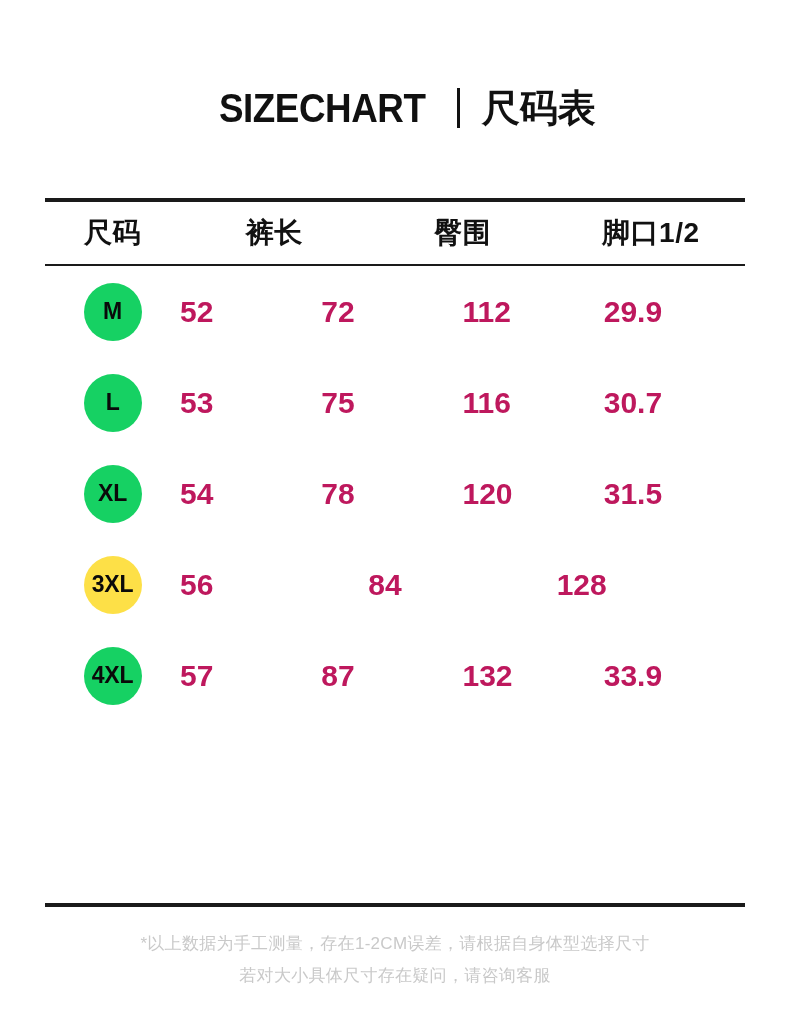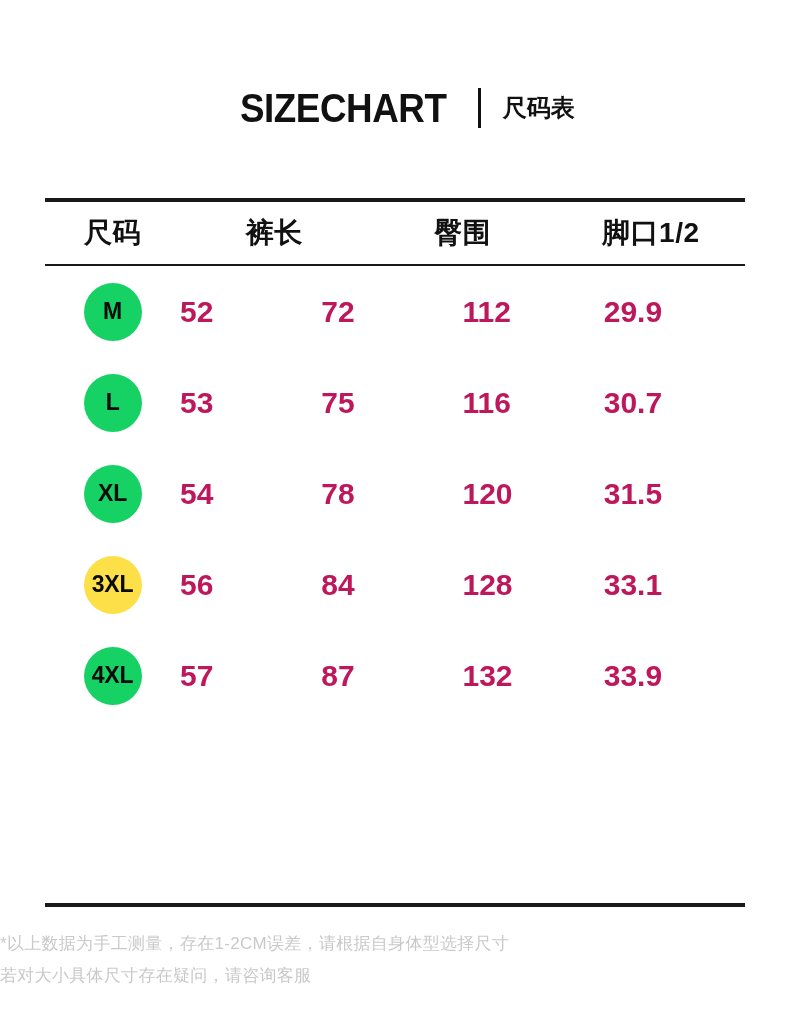--- a/index.html
+++ b/index.html
@@ -39,21 +39,21 @@
     transform-origin: center;
     white-space: nowrap;
   }
   .title-divider {
     width: 3px;
     height: 40px;
     background: #111111;
     flex: 0 0 auto;
   }
   .title-cn {
-    font-size: 24px;
+    font-size: 38px;
     font-weight: 700;
     line-height: 1;
     color: #111111;
     white-space: nowrap;
   }
 
   
   .table-wrap {
     position: absolute;
     left: 45px;
@@ -137,21 +137,21 @@
     color: #be185d;
     white-space: nowrap;
   }
 
   
   .footer-note {
     position: absolute;
     left: 0;
     top: 928px;
     width: 790px;
-    text-align: left;
+    text-align: center;
     color: #c9c9c9;
     font-size: 17px;
     line-height: 32px;
     letter-spacing: 0.3px;
   }
   .footer-line { display: block; white-space: nowrap; }
 </style>
 </head>
 <body>
 
@@ -205,21 +205,20 @@
   </div>
 
 
   <div class="data-row">
     <div class="cell-size">
       <span class="badge" style="background: #fde047; text-align: right;">3XL</span>
     </div>
     <div class="cell-val">56</div>
     <div class="cell-val">84</div>
     <div class="cell-val">128</div>
-    <div class="cell-val">33.1</div>
   </div>
 
   <div class="data-row">
     <div class="cell-size">
       <span class="badge" style="background: rgb(22, 209, 99);">4XL</span>
     </div>
     <div class="cell-val">57</div>
     <div class="cell-val">87</div>
     <div class="cell-val">132</div>
     <div class="cell-val">33.9</div>

